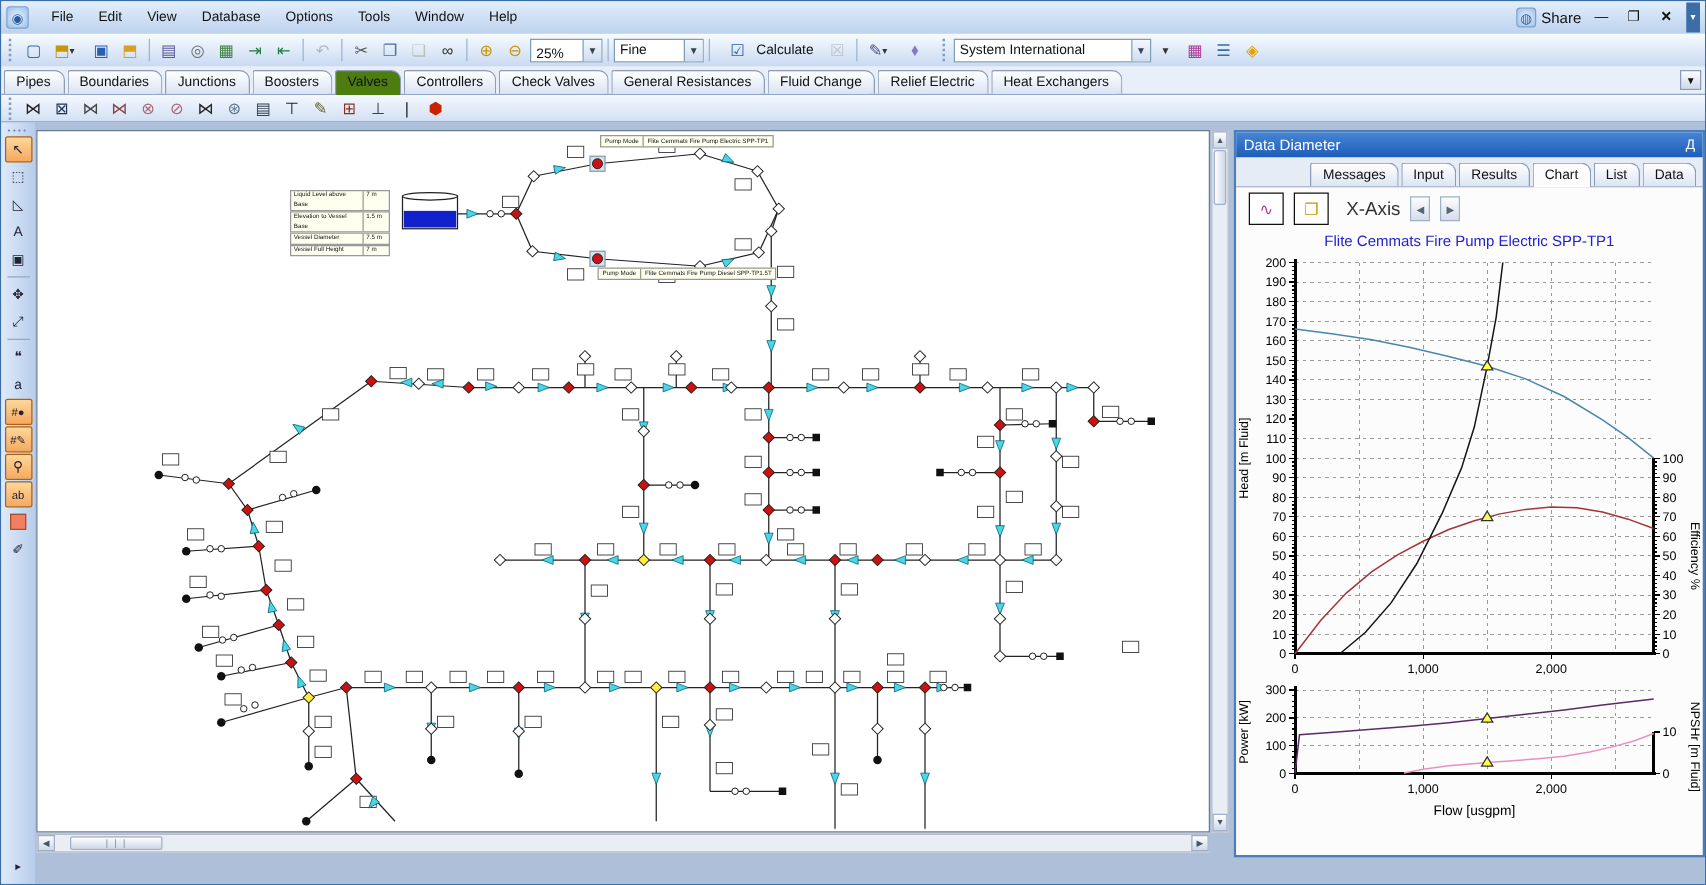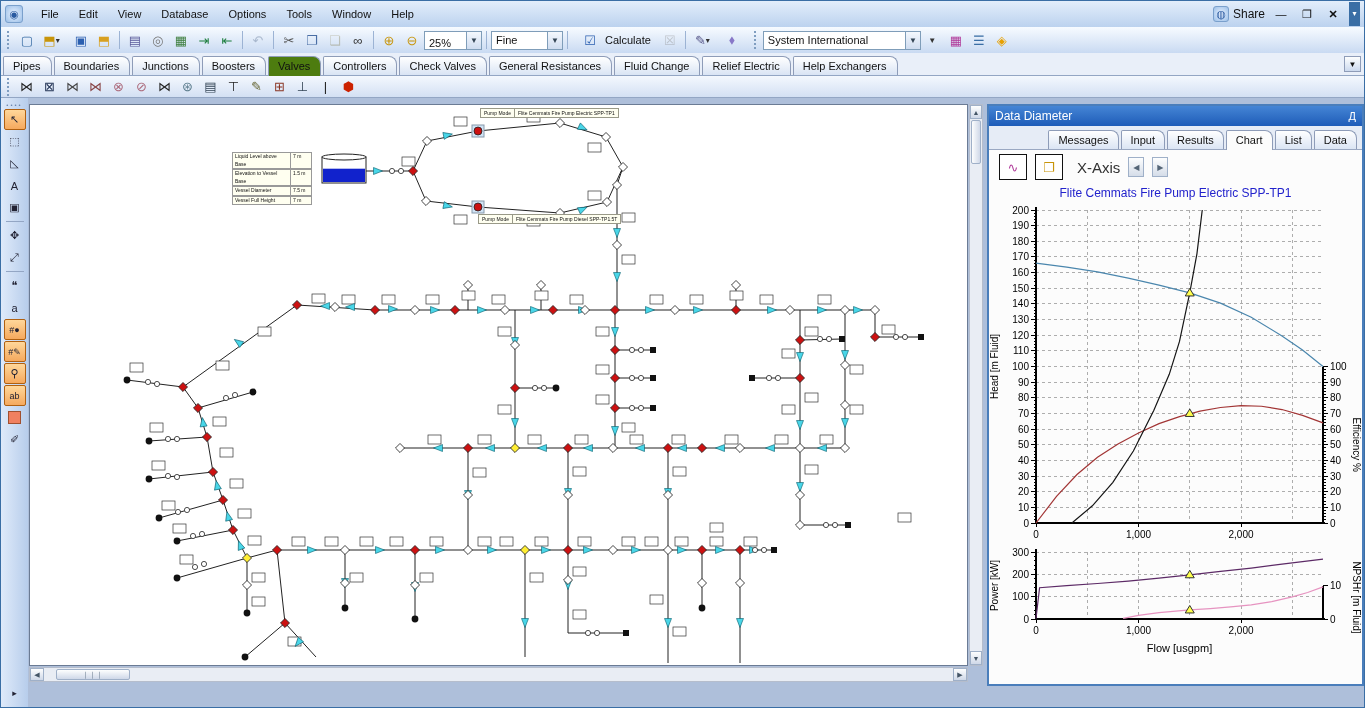--- a/index.html
+++ b/index.html
@@ -225,21 +225,21 @@
     <span class="ctab">Pipes</span>
       <span class="ctab">Boundaries</span>
       <span class="ctab">Junctions</span>
       <span class="ctab">Boosters</span>
       <span class="ctab sel">Valves</span>
       <span class="ctab">Controllers</span>
       <span class="ctab">Check Valves</span>
       <span class="ctab">General Resistances</span>
       <span class="ctab">Fluid Change</span>
       <span class="ctab">Relief Electric</span>
-      <span class="ctab">Help Exchangers</span>
+      <span class="ctab">Heat Exchangers</span>
       <span id="tabstrip-more">▼</span>
   </div>
 
   <div id="toolbar2">
       <span class="grip"></span>
       <span class="tbtn" style="color: rgb(34, 34, 34);">⋈</span>
       <span class="tbtn" style="color: rgb(34, 51, 85);">⊠</span>
       <span class="tbtn" style="color: rgb(68, 68, 68);">⋈</span>
       <span class="tbtn" style="color: rgb(136, 68, 68);">⋈</span>
       <span class="tbtn" style="color: rgb(170, 102, 119);">⊗</span>

